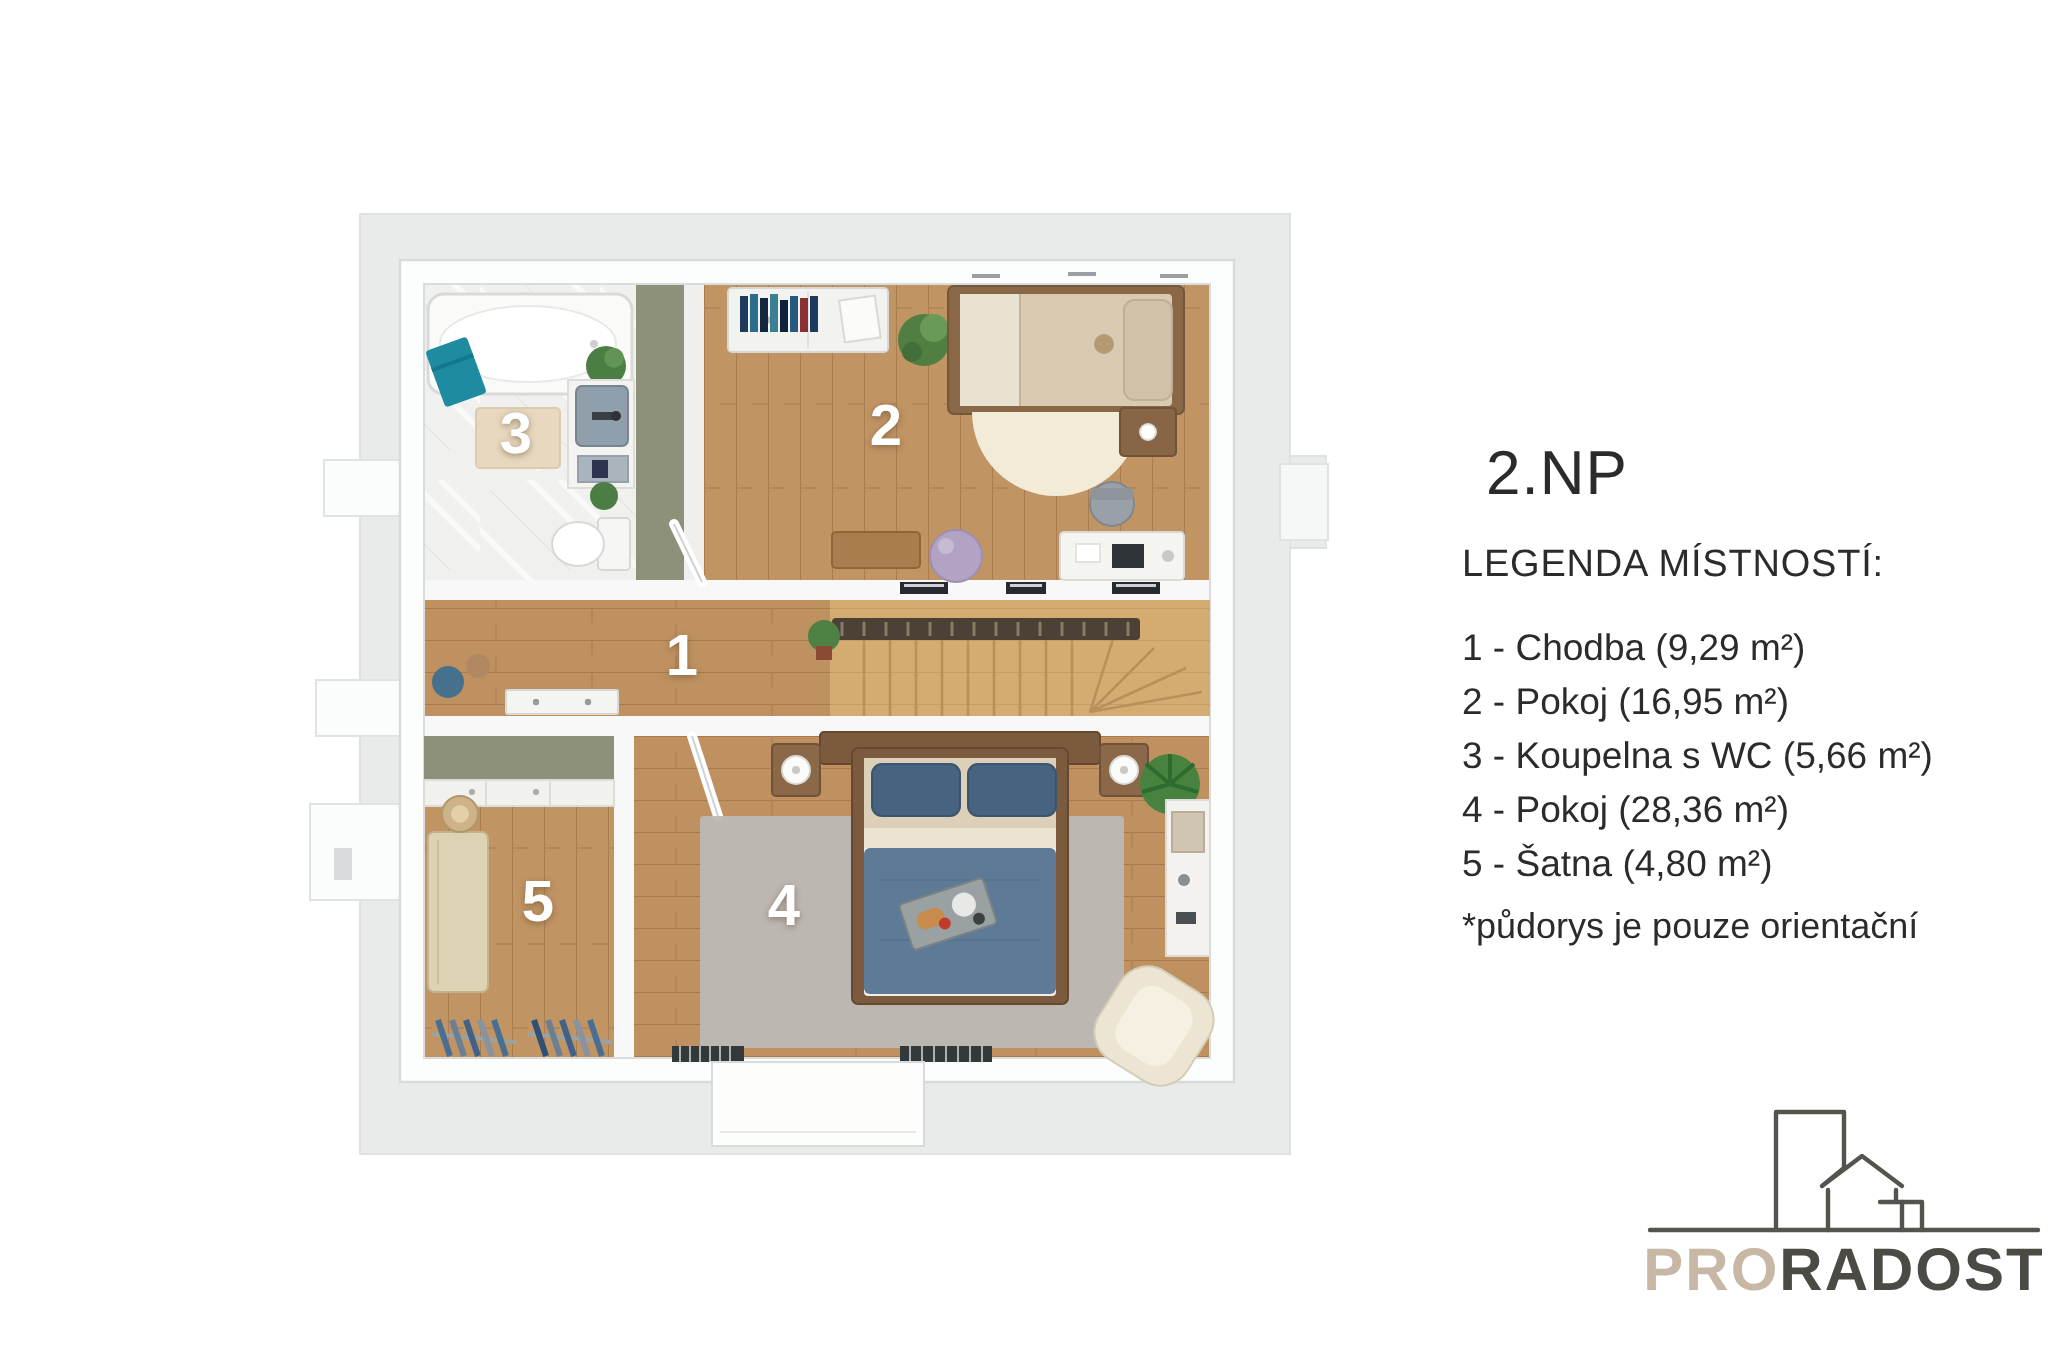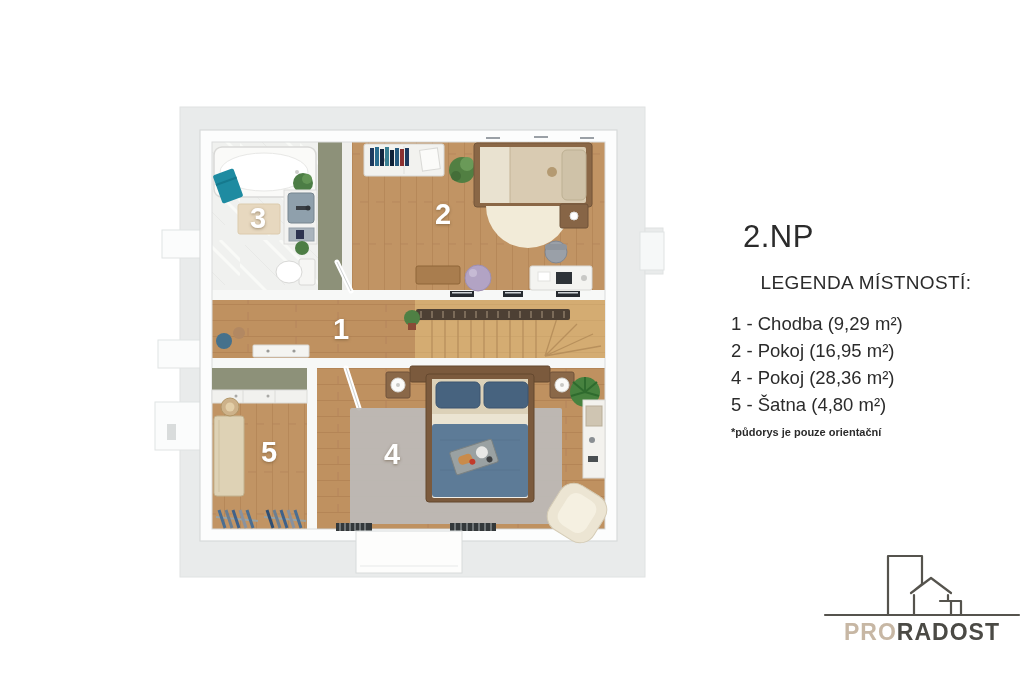--- a/index.html
+++ b/index.html
@@ -13,29 +13,29 @@
   
   .rlabel{
     position:absolute;transform:translate(-50%,-50%);
     color:#ffffff;font-weight:700;font-size:29px;
     text-shadow:0 1px 3px rgba(90,70,40,.5);
     letter-spacing:0;line-height:1;
   }
   
   .legend{position:absolute;left:731px;top:207px;width:270px;color:var(--text);}
   .legend .floor-title{font-size:31px;font-weight:500;letter-spacing:.5px;margin:12px;}
-  .legend .subtitle{font-size:19px;font-weight:500;letter-spacing:.4px;margin-top:17px;text-align:center;}
+  .legend .subtitle{font-size:19px;font-weight:500;letter-spacing:.4px;margin-top:17px;}
   .legend .items{margin-top:16px;}
   .legend .item{font-size:18.5px;line-height:27px;font-weight:400;}
-  .legend .footnote{font-size:11px;margin-top:8px;font-weight:700;}
+  .legend .footnote{font-size:18px;margin-top:8px;font-weight:400;}
   
   .logo{position:absolute;left:820px;top:551px;width:204px;text-align:center;}
   .logo .skyline{margin:0 auto;}
   .logo .line1{font-size:26px;font-weight:700;letter-spacing:3px;color:var(--logo-dark);line-height:1.05;margin-top:1px;}
-  .logo .line2{font-size:23px;font-weight:700;letter-spacing:1px;line-height:1.05;margin-top:1px;}
+  .logo .line2{font-size:30px;font-weight:700;letter-spacing:1px;line-height:1.05;margin-top:1px;}
   .logo .pro{color:var(--logo-beige);}
   .logo .radost{color:var(--logo-dark);}
 </style>
 </head>
 <body>
 
 <div class="canvas">
 
   <svg class="plan-svg" width="1024" height="682" viewBox="0 0 1024 682">
     <defs>
@@ -295,20 +295,21 @@
   <div class="rlabel" style="left:258px;top:218px;">3</div>
   <div class="rlabel" style="left:392px;top:454px;">4</div>
   <div class="rlabel" style="left:269px;top:452px;">5</div>
 
   <div class="legend">
     <div class="floor-title">2.NP</div>
     <div class="subtitle">LEGENDA MÍSTNOSTÍ:</div>
     <div class="items">
       <div class="item">1 - Chodba (9,29 m²)</div>
       <div class="item">2 - Pokoj (16,95 m²)</div>
+      <div class="item">3 - Koupelna s WC (5,66 m²)</div>
       <div class="item">4 - Pokoj (28,36 m²)</div>
       <div class="item">5 - Šatna (4,80 m²)</div>
     </div>
     <div class="footnote">*půdorys je pouze orientační</div>
   </div>
 
   <div class="logo">
     <svg class="skyline" width="200" height="68" viewBox="0 0 200 68">
       <g fill="none" stroke="#55534d" stroke-width="2.2" stroke-linejoin="round" stroke-linecap="round">
         <path d="M3 64 H197"></path>

